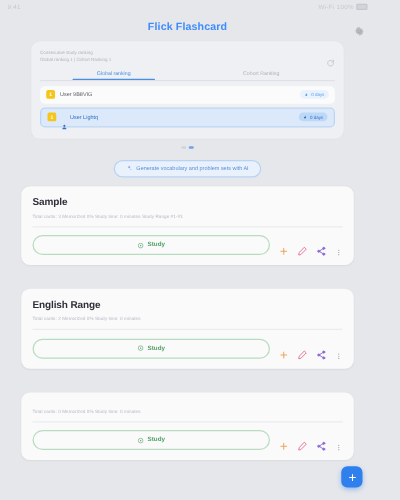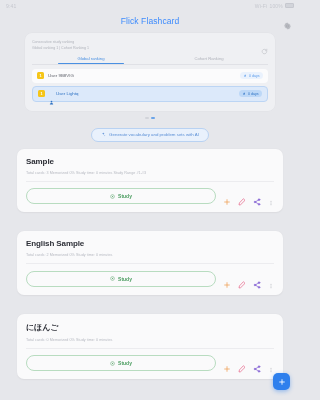--- a/index.html
+++ b/index.html
@@ -21,21 +21,21 @@
   .sb-battery {
     width: 9px; height: 4.5px; border: .5px solid #c6c8cf;
     border-radius: 1px; background: #d2d4da;
   }
 
   
   .appbar {
     height: 20px; position: relative;
     display: flex; align-items: center; justify-content: center;
   }
-  .app-title { font-size: 8.5px; font-weight: normal; color: #3d8bfd; letter-spacing: .1px; }
+  .app-title { font-size: 8.5px; font-weight: bold; color: #3d8bfd; letter-spacing: .1px; }
   .gear { position: absolute; right: 8px; top: 50%; transform: translateY(-50%);
           width: 9px; height: 9px; opacity: .55; }
 
   
   .rank-card {
     margin: 2px 25px 0 25px; background: #eff0f3;
     border-radius: 7px; padding: 7px 7px 6px 7px;
     box-shadow: 0 0 0 .5px rgba(0,0,0,.025);
   }
   .rank-head { display: flex; justify-content: space-between; align-items: flex-start; }
@@ -256,21 +256,21 @@
           <svg viewBox="0 0 24 24" fill="#9a9da5">
               <circle cx="12" cy="5" r="1.9"></circle>
               <circle cx="12" cy="12" r="1.9"></circle>
               <circle cx="12" cy="19" r="1.9"></circle>
             </svg>
         </span>
       </div>
     </div>
 
     <div class="deck">
-      <div class="deck-title">English Sample</div>
+      <div class="deck-title">English Range</div>
       <div class="deck-meta">Total cards: 2 Memorized 0%   Study time: 0 minutes</div>
       <div class="deck-rule"></div>
       <div class="deck-actions">
         <div class="study-btn">
           <span class="play-ico">
             <svg viewBox="0 0 24 24" fill="none" stroke="#4c9d61" stroke-width="2.2">
                 <circle cx="12" cy="12" r="9"></circle>
                 <path d="M10 8.5l6 3.5-6 3.5z" fill="#4c9d61" stroke="none"></path>
               </svg>
           </span>
@@ -298,21 +298,20 @@
           <svg viewBox="0 0 24 24" fill="#9a9da5">
               <circle cx="12" cy="5" r="1.9"></circle>
               <circle cx="12" cy="12" r="1.9"></circle>
               <circle cx="12" cy="19" r="1.9"></circle>
             </svg>
         </span>
       </div>
     </div>
 
     <div class="deck">
-      <div class="deck-title">にほんご</div>
       <div class="deck-meta">Total cards: 0 Memorized 0%   Study time: 0 minutes</div>
       <div class="deck-rule"></div>
       <div class="deck-actions">
         <div class="study-btn">
           <span class="play-ico">
             <svg viewBox="0 0 24 24" fill="none" stroke="#4c9d61" stroke-width="2.2">
                 <circle cx="12" cy="12" r="9"></circle>
                 <path d="M10 8.5l6 3.5-6 3.5z" fill="#4c9d61" stroke="none"></path>
               </svg>
           </span>

